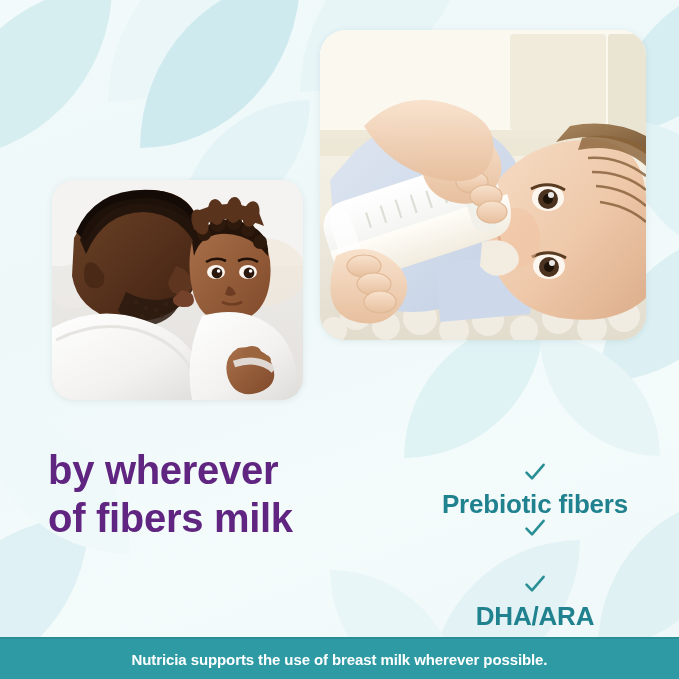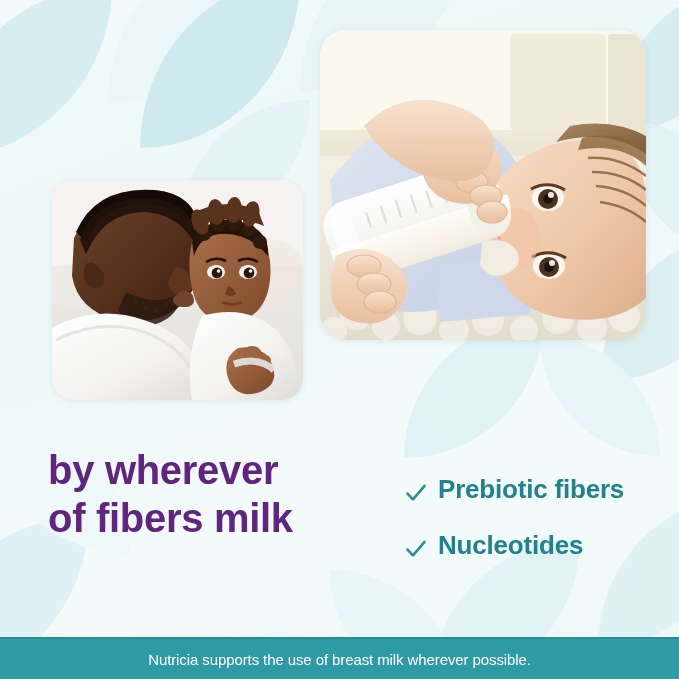--- a/index.html
+++ b/index.html
@@ -74,23 +74,24 @@
 
   
   #benefits {
     position: absolute;
     left: 404px;
     top: 455px;
     width: 262px;
   }
   .benefit-row {
     display: flex;
-    align-items: flex-end;
+    align-items: center;
     height: 50px;
     margin-bottom: 6px;
+    flex-direction: column;
   }
   .check-icon {
     flex: 0 0 34px;
     display: flex;
     align-items: center;
     justify-content: flex-start;
   }
   .check-icon svg { width: 24px; height: 24px; display: block; }
   .benefit-label {
     color: #20818f;
@@ -111,20 +112,21 @@
     border-top: 2px solid #2a8d96;
     display: flex;
     align-items: center;
     justify-content: center;
   }
   #footer-text {
     color: #ffffff;
     font-size: 15px;
     letter-spacing: -0.1px;
     text-align: center;
+    font-weight: bold;
   }
 </style>
 </head>
 <body>
 
 <div id="page">
 
   <div class="leaf-layer">
 
     <div class="leaf tl" style="left:-58px; top:-14px; width:170px; height:172px; background:#d7eef1;"></div>
@@ -384,23 +386,30 @@
       </span>
       <span class="benefit-label">Prebiotic fibers</span>
     </div>
 
     <div class="benefit-row">
       <span class="check-icon">
         <svg viewBox="0 0 24 24" aria-hidden="true">
           <path d="M3.5 12.6 L9 18.4 L20.6 4.8" fill="none" stroke="#2b8f96" stroke-width="2.6" stroke-linecap="round" stroke-linejoin="round"></path>
         </svg>
       </span>
-      <span class="benefit-label">Nucleotides</span>
     </div>
 
+    <div class="benefit-row">
+      <span class="check-icon">
+        <svg viewBox="0 0 24 24" aria-hidden="true">
+          <path d="M3.5 12.6 L9 18.4 L20.6 4.8" fill="none" stroke="#2b8f96" stroke-width="2.6" stroke-linecap="round" stroke-linejoin="round"></path>
+        </svg>
+      </span>
+      <span class="benefit-label">DHA/ARA</span>
+    </div>
 
   </div>
 
   <div id="footer-bar">
     <span id="footer-text">Nutricia supports the use of breast milk wherever possible.</span>
   </div>
 
 </div>
 
 </body></html>

